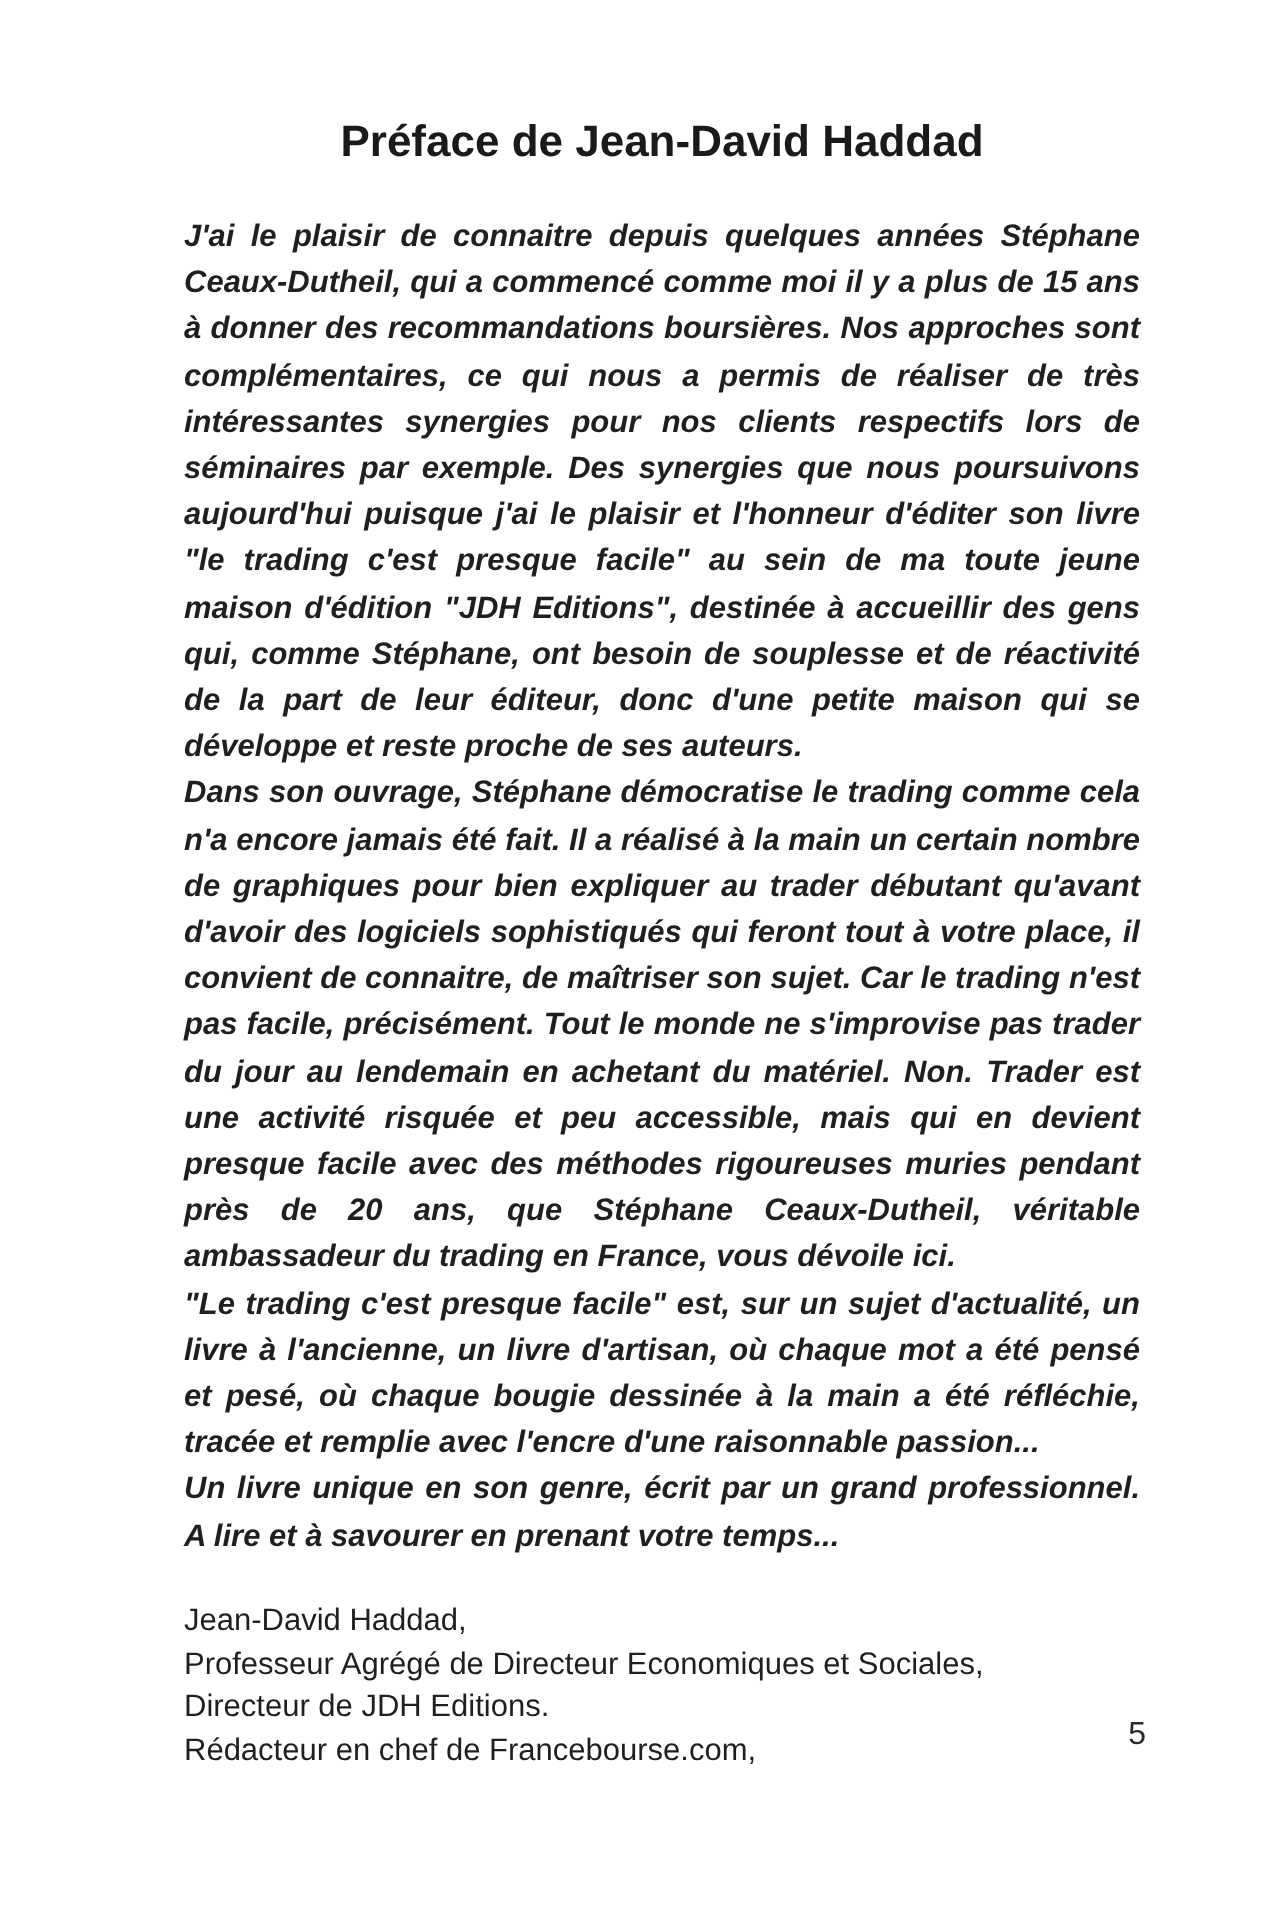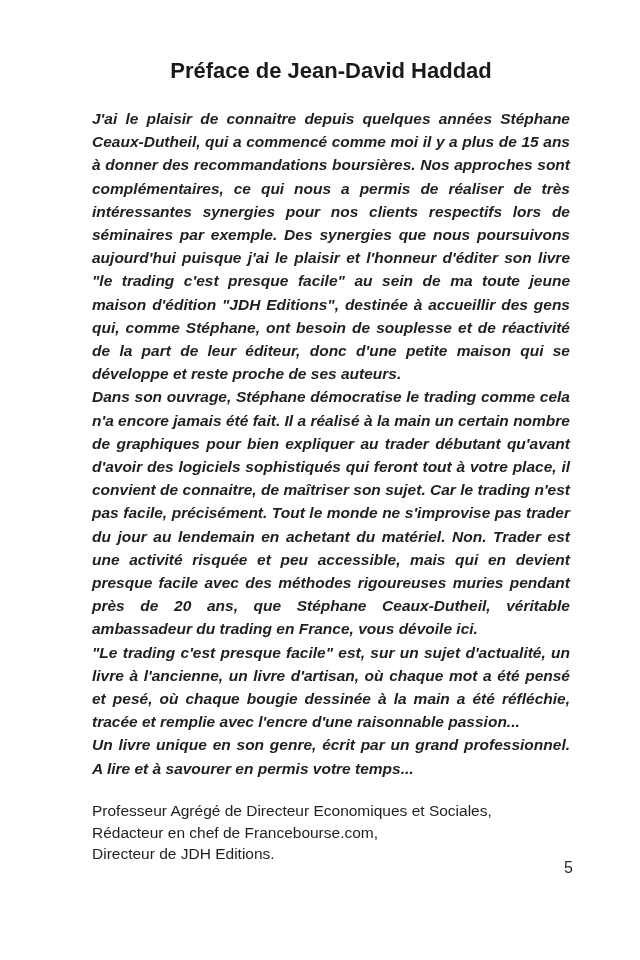--- a/index.html
+++ b/index.html
@@ -62,25 +62,26 @@
 
 <div class="page">
   <div class="content">
 
     <h1 class="title">Préface de Jean-David Haddad</h1>
 
     <div class="body-text">
       <p>J'ai le plaisir de connaitre depuis quelques années Stéphane Ceaux-Dutheil, qui a commencé comme moi il y a plus de 15 ans à donner des recommandations boursières. Nos approches sont complémentaires, ce qui nous a permis de réaliser de très intéressantes synergies pour nos clients respectifs lors de séminaires par exemple. Des synergies que nous poursuivons aujourd'hui puisque j'ai le plaisir et l'honneur d'éditer son livre "le trading c'est presque facile" au sein de ma toute jeune maison d'édition "JDH Editions", destinée à accueillir des gens qui, comme Stéphane, ont besoin de souplesse et de réactivité de la part de leur éditeur, donc d'une petite maison qui se développe et reste proche de ses auteurs.</p>
       <p>Dans son ouvrage, Stéphane démocratise le trading comme cela n'a encore jamais été fait. Il a réalisé à la main un certain nombre de graphiques pour bien expliquer au trader débutant qu'avant d'avoir des logiciels sophistiqués qui feront tout à votre place, il convient de connaitre, de maîtriser son sujet. Car le trading n'est pas facile, précisément. Tout le monde ne s'improvise pas trader du jour au lendemain en achetant du matériel. Non. Trader est une activité risquée et peu accessible, mais qui en devient presque facile avec des méthodes rigoureuses muries pendant près de 20 ans, que Stéphane Ceaux-Dutheil, véritable ambassadeur du trading en France, vous dévoile ici.</p>
       <p>"Le trading c'est presque facile" est, sur un sujet d'actualité, un livre à l'ancienne, un livre d'artisan, où chaque mot a été pensé et pesé, où chaque bougie dessinée à la main a été réfléchie, tracée et remplie avec l'encre d'une raisonnable passion...</p>
-      <p>Un livre unique en son genre, écrit par un grand professionnel. A lire et à savourer en permis votre temps...</p>
+      <p>Un livre unique en son genre, écrit par un grand professionnel. A lire et à savourer en prenant votre temps...</p>
     </div>
 
     <div class="signature">
+      <p>Jean-David Haddad,</p>
       <p>Professeur Agrégé de Directeur Economiques et Sociales,</p>
+      <p>Directeur de JDH Editions.</p>
       <p>Rédacteur en chef de Francebourse.com,</p>
-      <p>Directeur de JDH Editions.</p>
     </div>
 
   </div>
 
   <div class="page-number">5</div>
 </div>
 
 </body></html>

